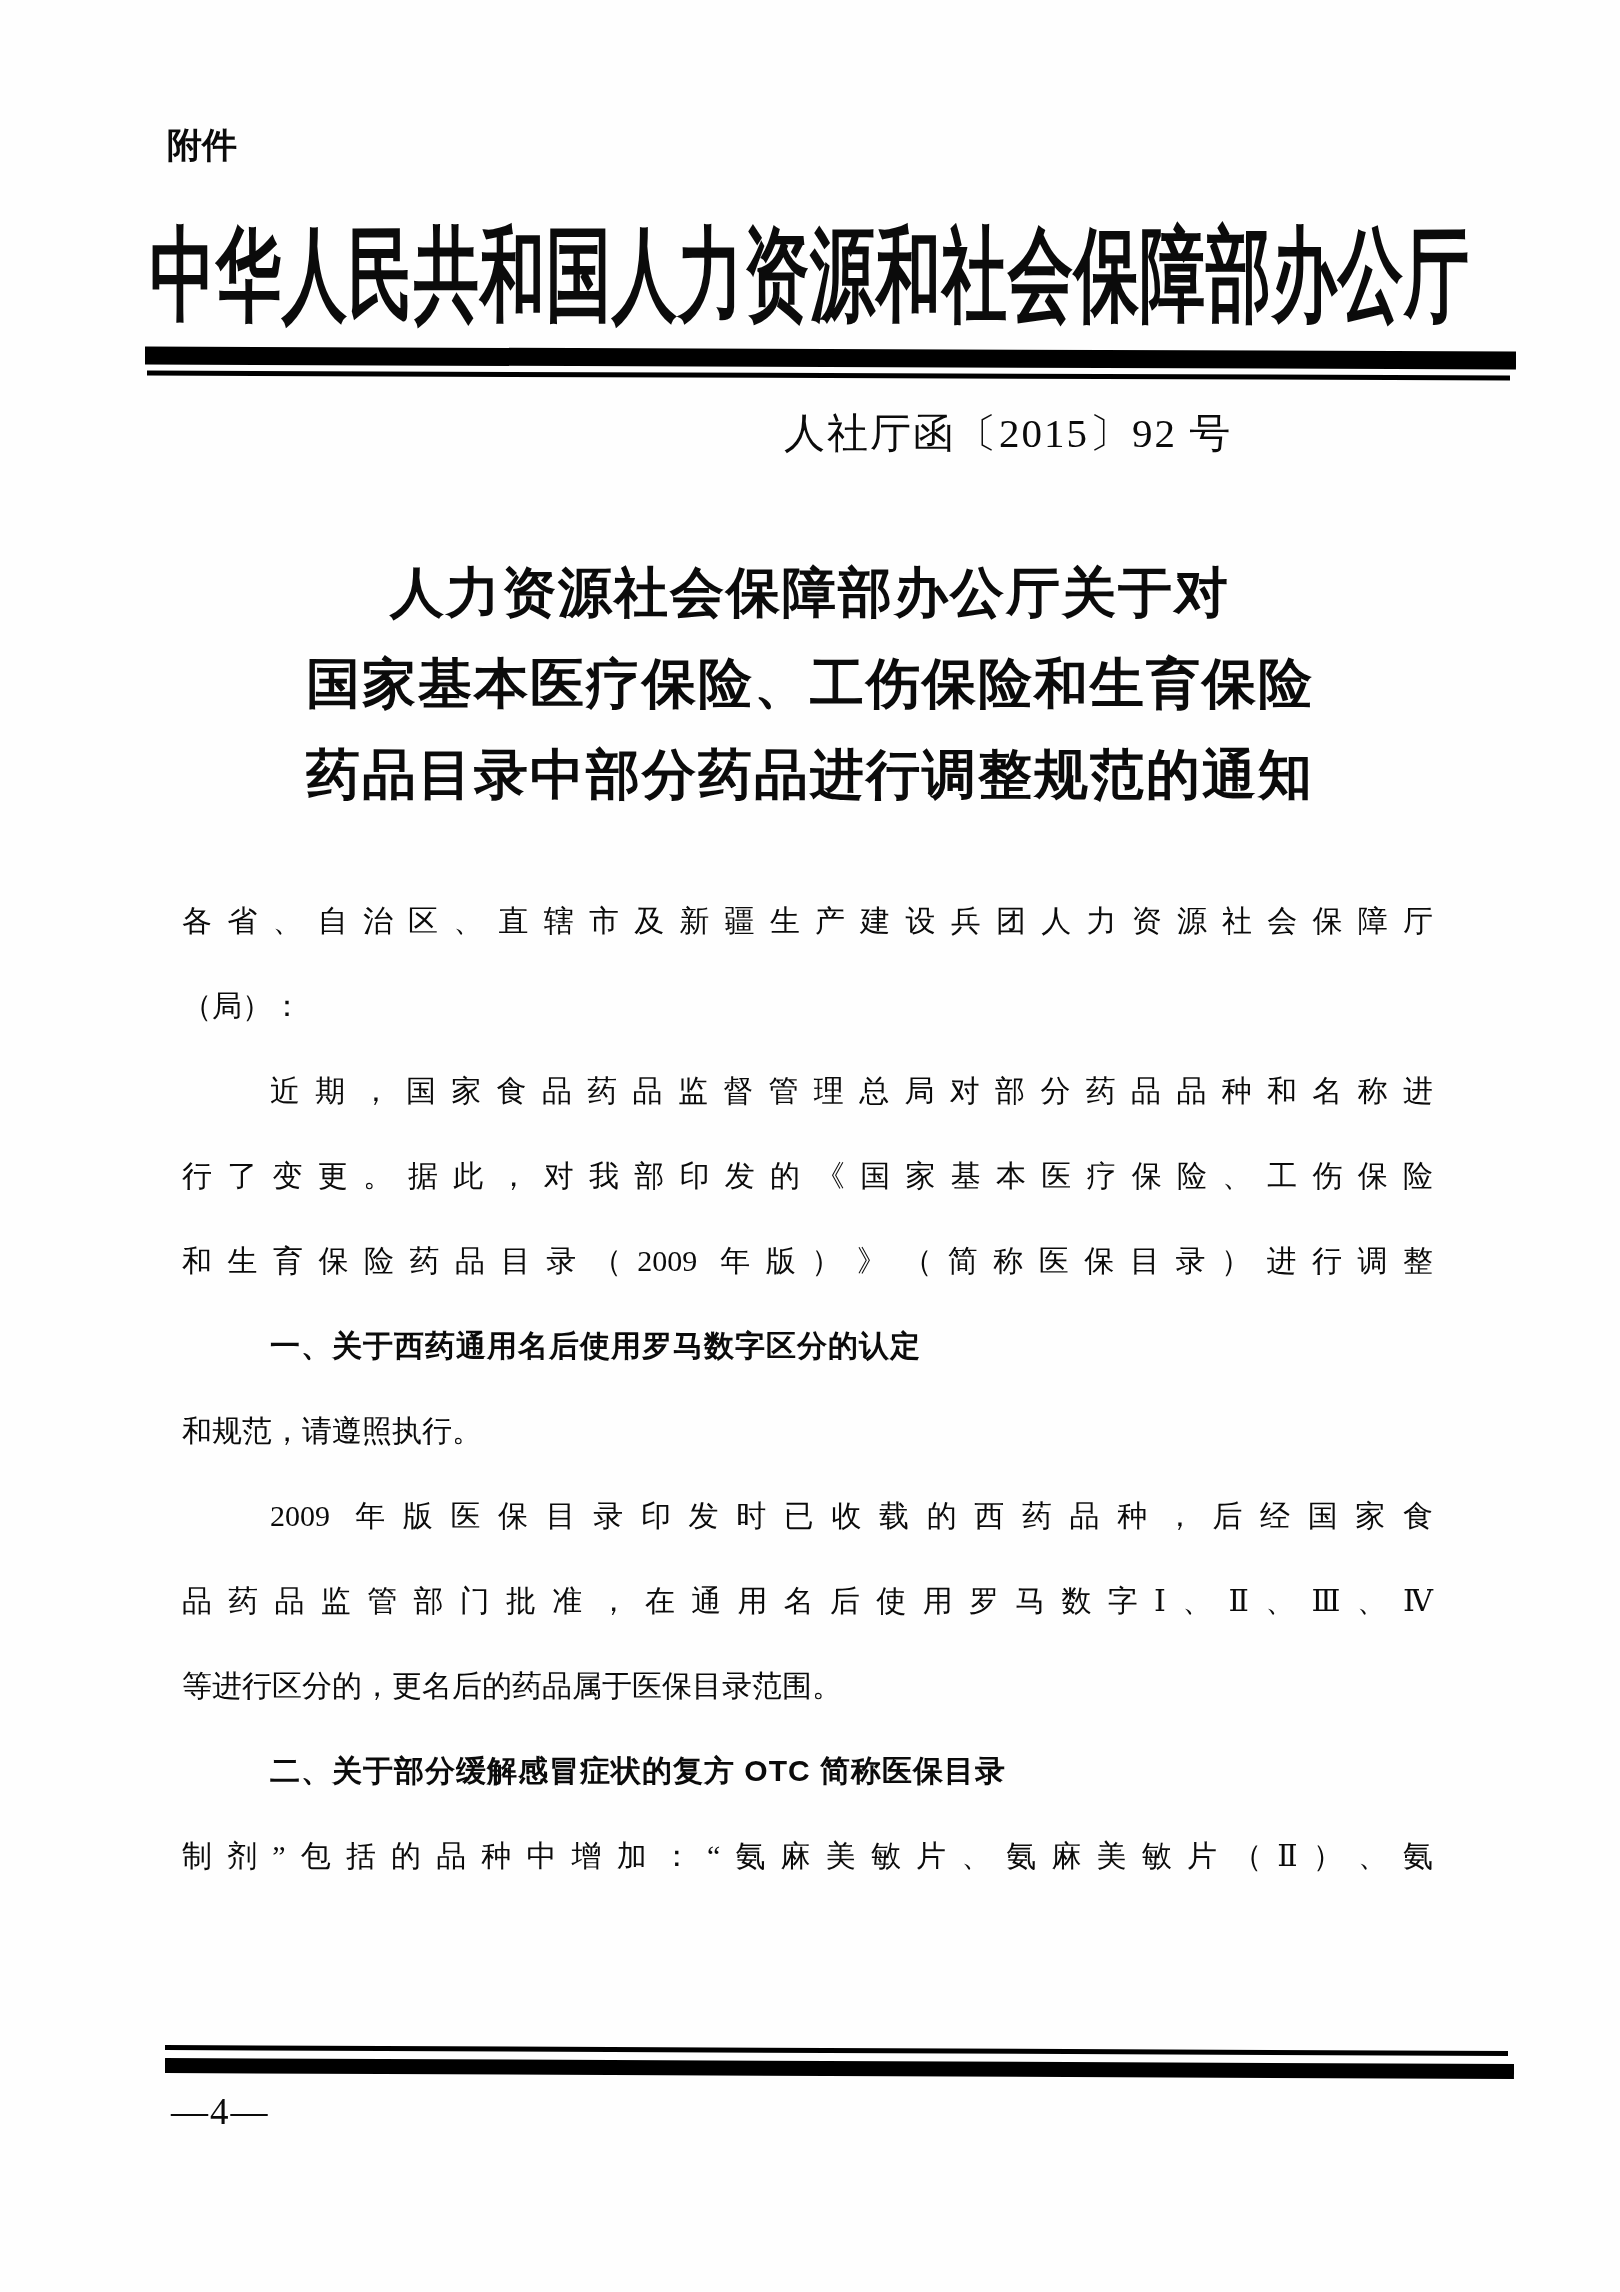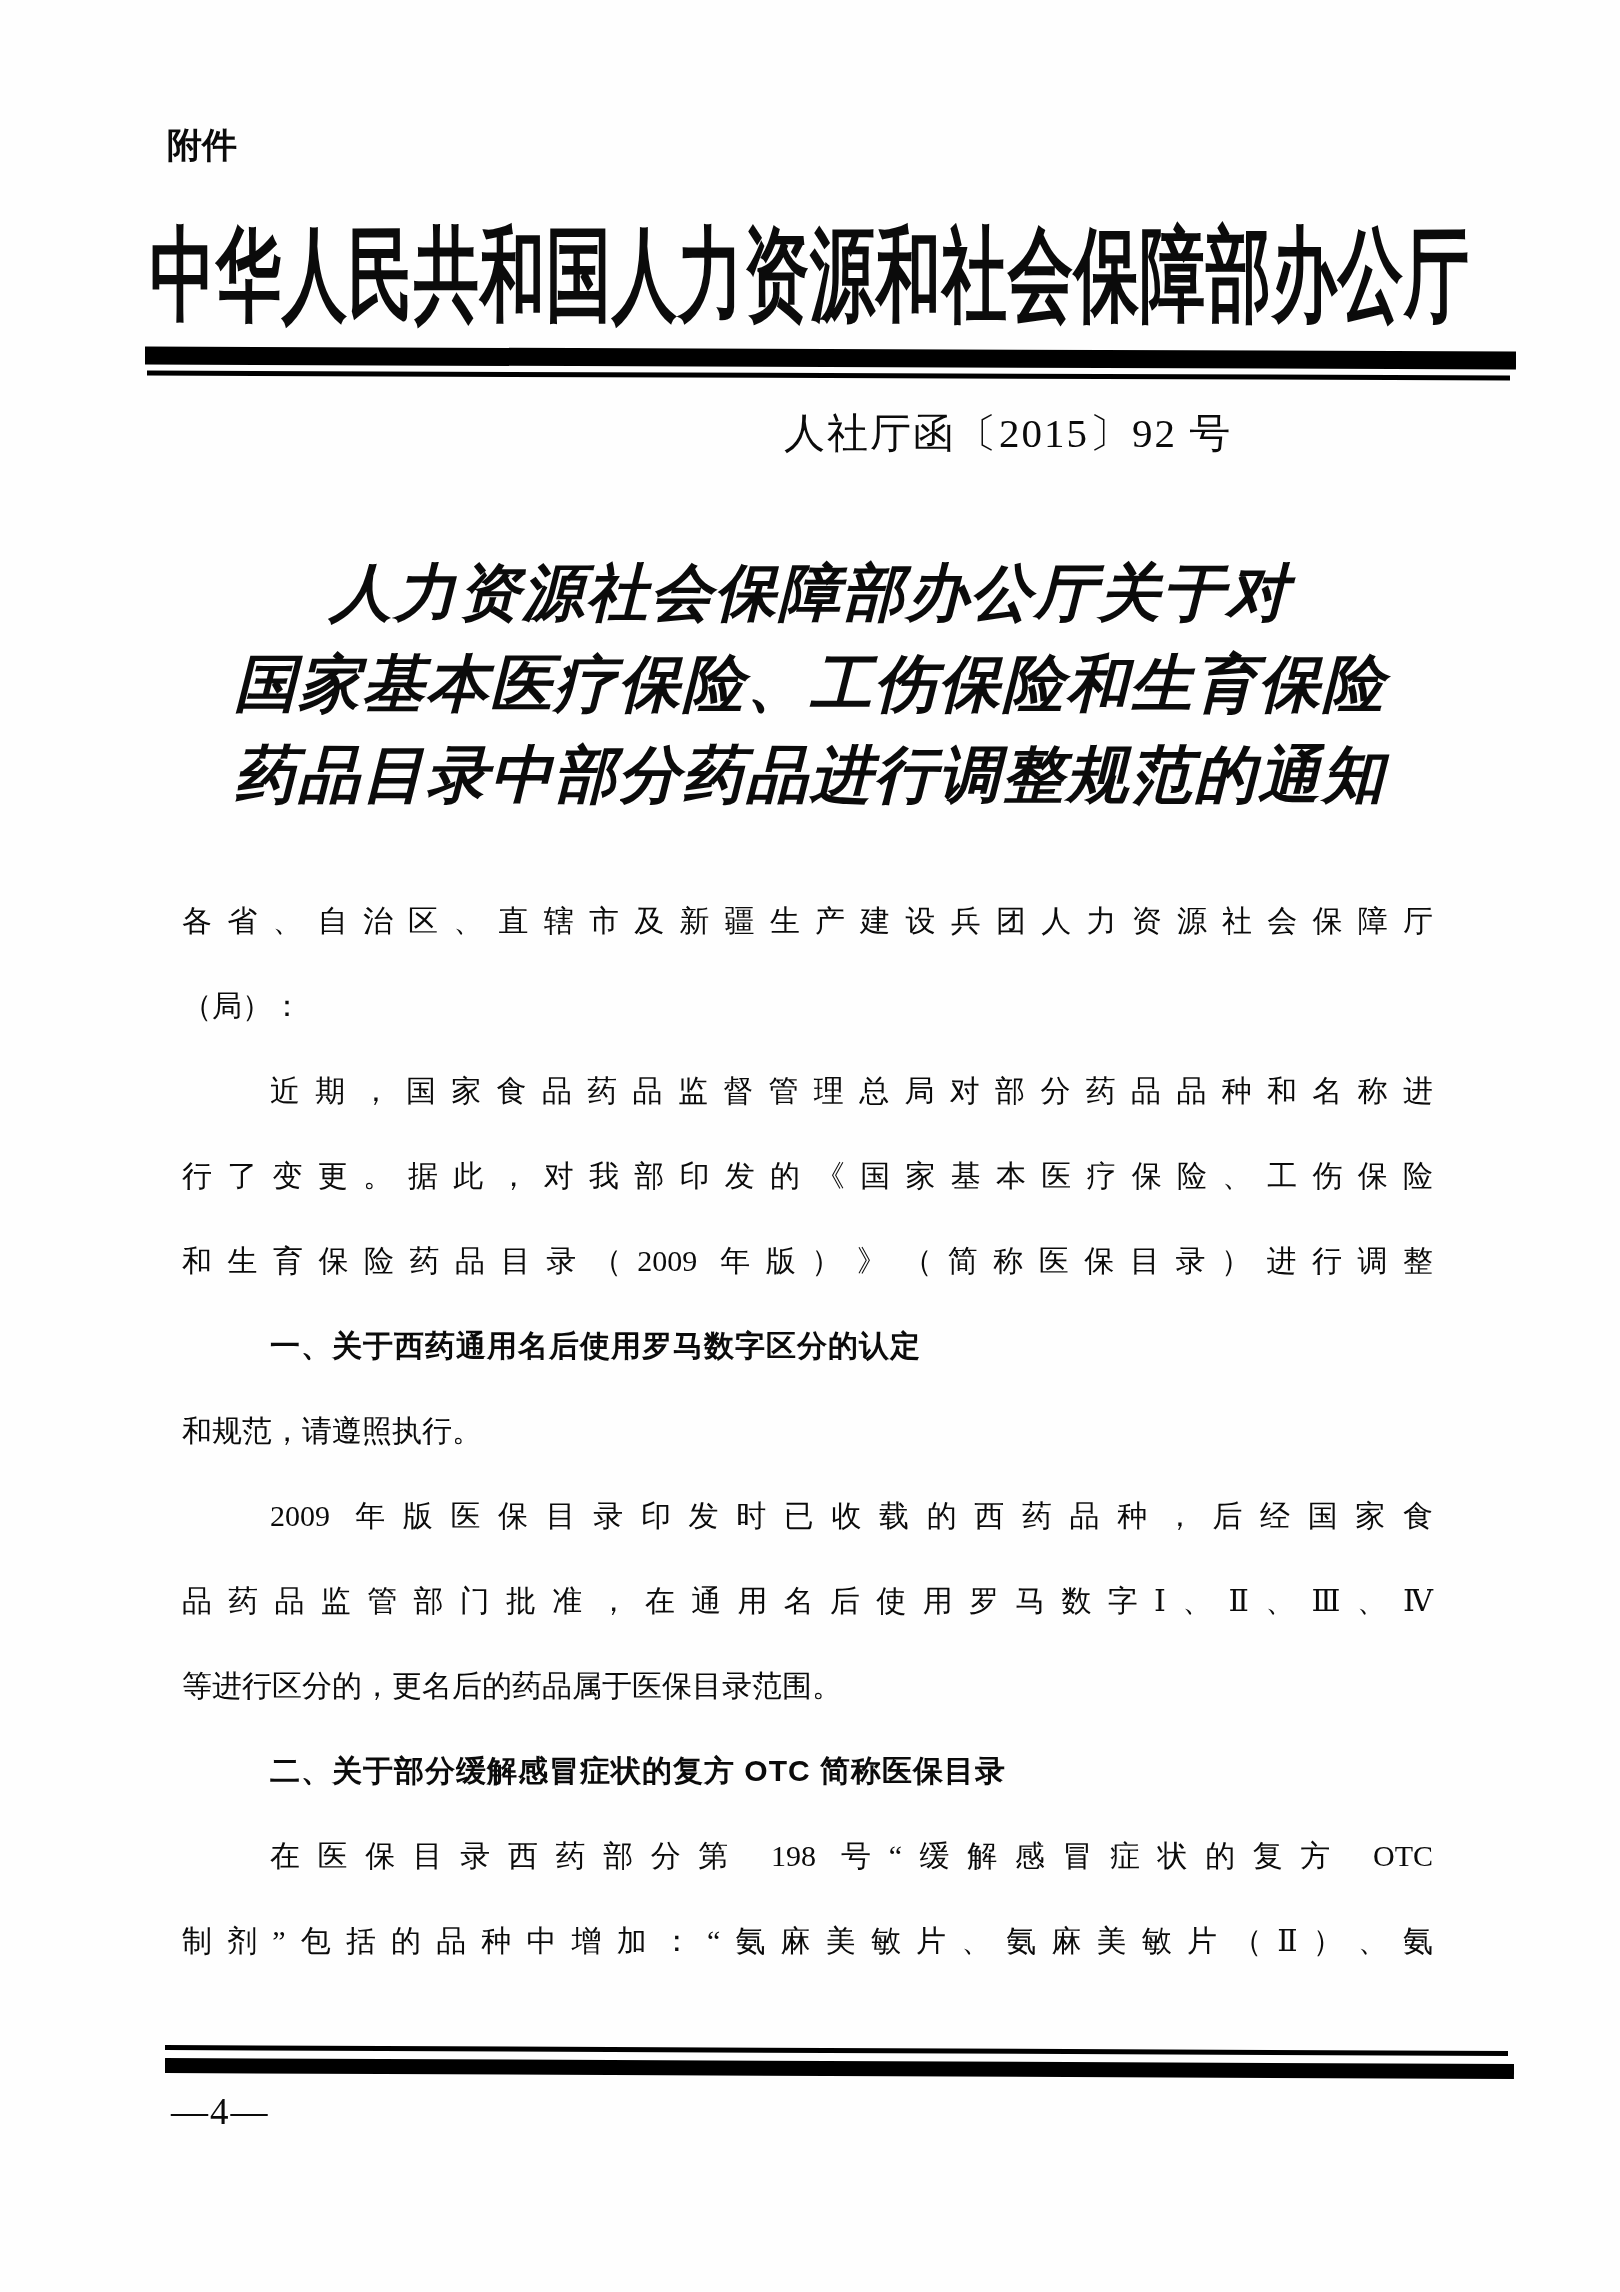--- a/index.html
+++ b/index.html
@@ -26,24 +26,23 @@
   }
   .rule { position: absolute; background: #000; }
   .rule-thick-top  { left: 145px; right: 104px; top: 349px; height: 17.6px; transform: rotate(0.2deg); }
   .rule-thin-top   { left: 147px; right: 110px; top: 373px; height: 4.9px;  transform: rotate(0.2deg); }
   .doc-number {
     position: absolute; top: 406px; left: 784px;
     font-size: 41px; letter-spacing: 2px; white-space: nowrap;
   }
   .title {
     position: absolute; top: 547px; left: 0; width: 100%;
-    text-align: center; font-size: 62px; line-height: 91px;
+    text-align: center; font-size: 54px; line-height: 91px;
     font-weight: bold; letter-spacing: 2px;
     font-family: "Liberation Sans", "DejaVu Sans", sans-serif;
-    font-style: italic;
   }
   .body-text {
     position: absolute; top: 878px; left: 182px; width: 1251px;
     font-size: 30px; line-height: 85px;
   }
   .line { white-space: nowrap; }
   .fill { text-align: justify; text-align-last: justify; white-space: normal; }
   .indent { text-indent: 88px; }
   .bold {
     font-weight: bold;
@@ -82,21 +81,20 @@
     <div class="line">（局）：</div>
     <div class="line indent fill">近期，国家食品药品监督管理总局对部分药品品种和名称进</div>
     <div class="line fill">行了变更。据此，对我部印发的《国家基本医疗保险、工伤保险</div>
     <div class="line fill">和生育保险药品目录（2009 年版）》（简称医保目录）进行调整</div>
     <div class="line indent bold">一、关于西药通用名后使用罗马数字区分的认定</div>
     <div class="line">和规范，请遵照执行。</div>
     <div class="line indent fill">2009 年版医保目录印发时已收载的西药品种，后经国家食</div>
     <div class="line fill">品药品监管部门批准，在通用名后使用罗马数字Ⅰ、Ⅱ、Ⅲ、Ⅳ</div>
     <div class="line">等进行区分的，更名后的药品属于医保目录范围。</div>
     <div class="line indent bold">二、关于部分缓解感冒症状的复方 OTC 简称医保目录</div>
-    <div class="line indent fill">在医保目录西药部分第 198 号“缓解感冒症状的复方 OTC</div>
     <div class="line fill">制剂”包括的品种中增加：“氨麻美敏片、氨麻美敏片（Ⅱ）、氨</div>
   </div>
 
   <div class="rule foot-rule-thin"></div>
   <div class="rule foot-rule-thick"></div>
 
   <div class="page-number">—4—</div>
 
 </div>
 

